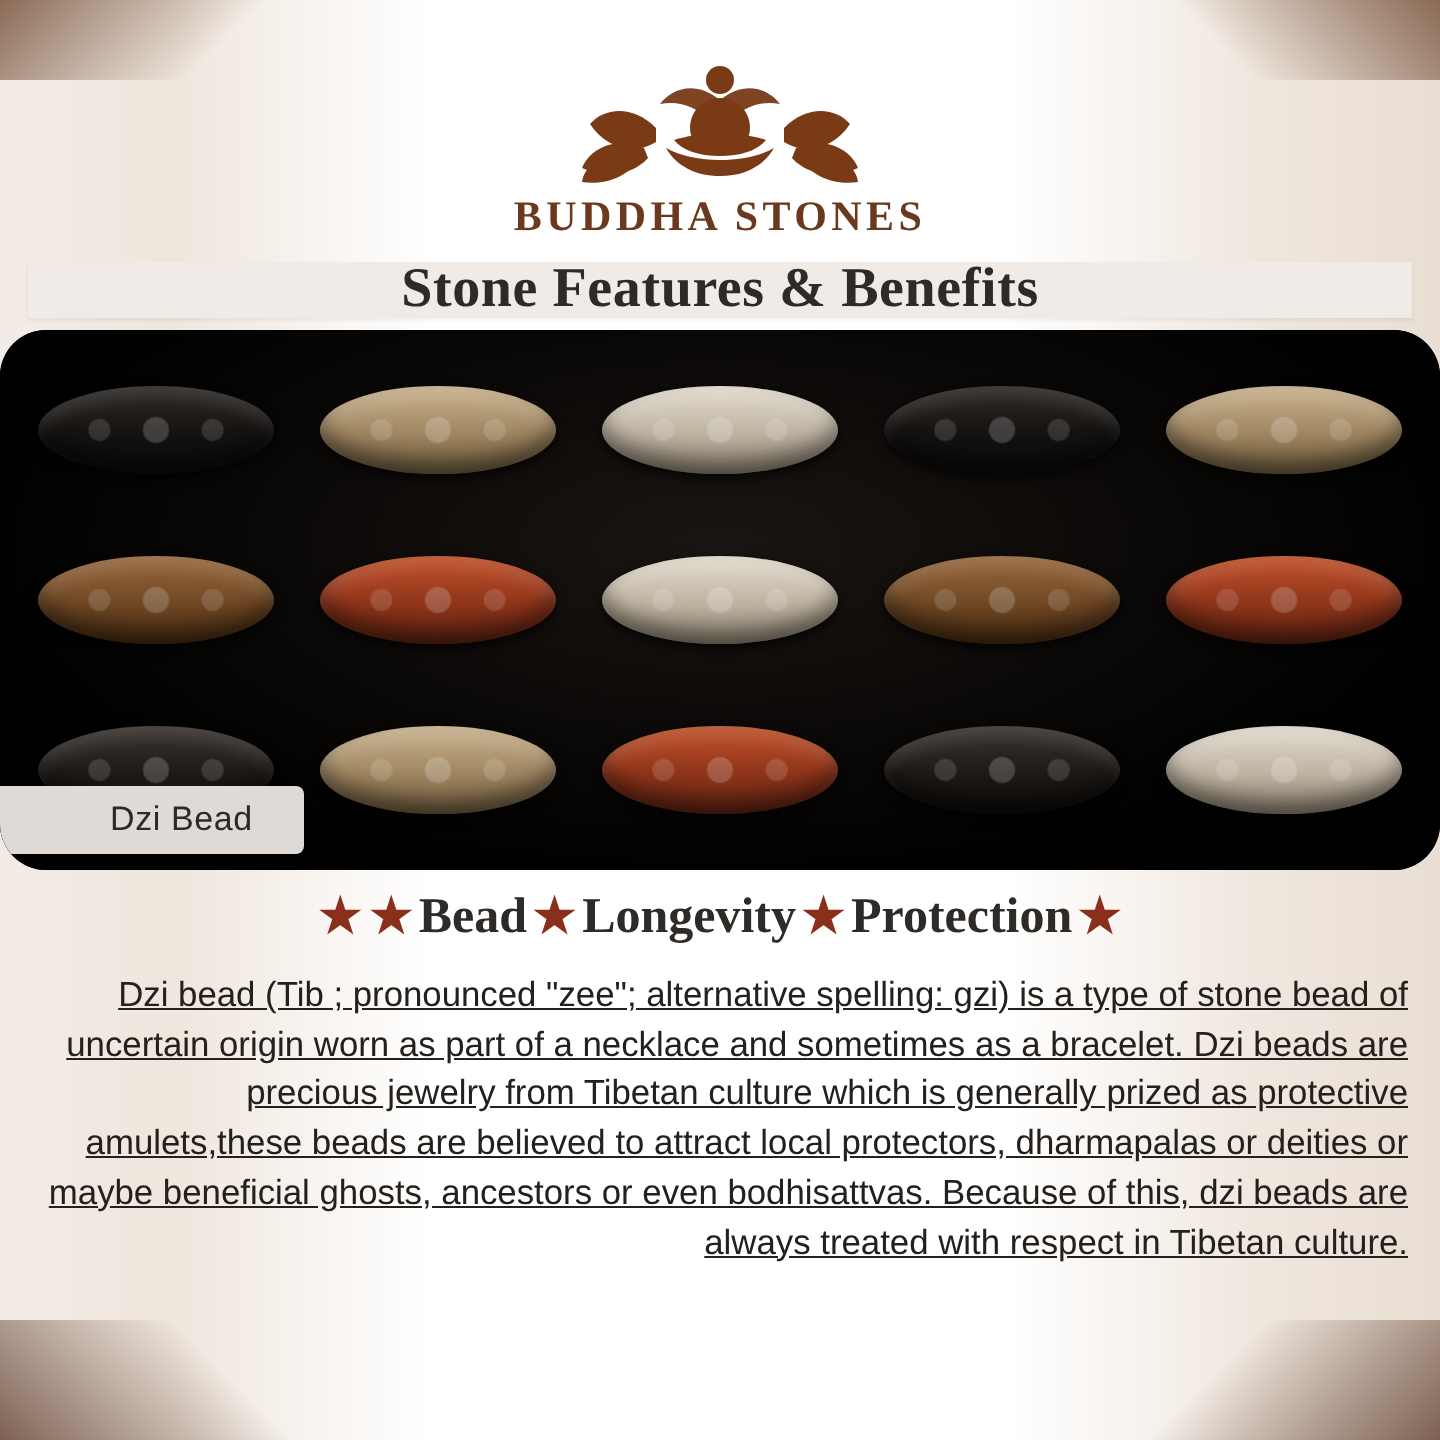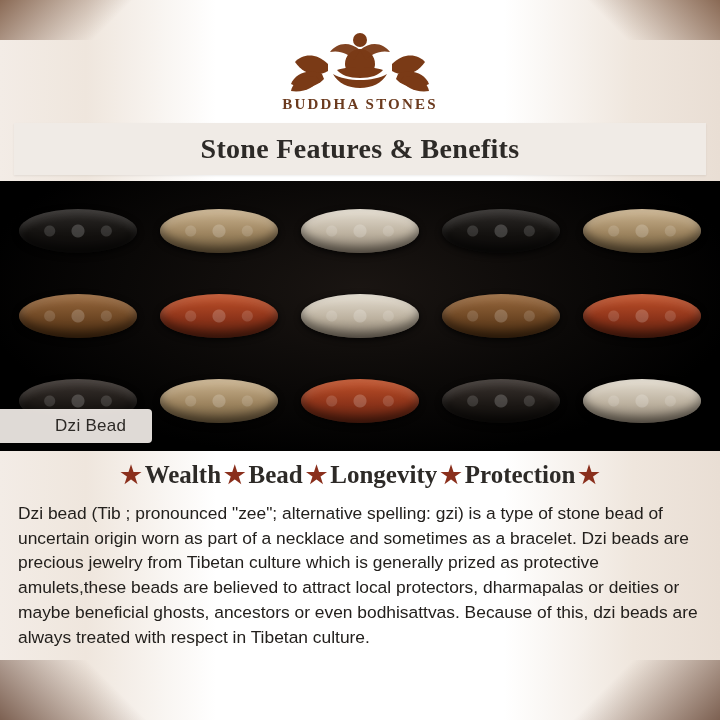--- a/index.html
+++ b/index.html
@@ -39,31 +39,31 @@
     text-align: center;
   }
   .logo-wrap {
     display: block;
     margin: 0 auto;
     width: 190px;
     height: 70px;
   }
   .brand-name {
     margin-top: 4px;
-    font-size: 15px;
+    font-size: 21px;
     letter-spacing: 2.2px;
     font-weight: bold;
     color: #6b3a1e;
     font-family: "Liberation Serif", serif;
   }
 
   
   .title-bar {
     margin: 10px 14px 0 14px;
-    height: 52px;
+    height: 28px;
     background: #f0ebe6;
     display: flex;
     align-items: center;
     justify-content: center;
     box-shadow: 0 1px 2px rgba(0,0,0,0.07);
   }
   .title-bar .title {
     font-family: "Liberation Serif", serif;
     font-weight: bold;
     font-size: 28px;
@@ -71,20 +71,21 @@
     letter-spacing: 0.3px;
   }
 
   
   .photo {
     position: relative;
     margin-top: 6px;
     height: 270px;
     background: #000;
     overflow: hidden;
+    border-radius: 23px;
   }
   .bead-grid {
     position: absolute;
     inset: 0;
     display: grid;
     grid-template-rows: repeat(3, 1fr);
     grid-template-columns: repeat(5, 1fr);
     gap: 4px 2px;
     padding: 10px 8px;
     box-sizing: border-box;
@@ -152,21 +153,22 @@
     padding: 0 2px;
   }
   .benefits .word { padding: 0 1px; }
 
   
   .copy {
     margin: 12px 16px 0 18px;
     font-size: 17.4px;
     line-height: 1.42;
     color: #23201d;
-    text-align: left;
+    text-align: right;
+    text-decoration: underline;
   }
 </style>
 </head>
 <body>
 
 <div class="page">
 
   <div class="corner tl"></div>
   <div class="corner tr"></div>
   <div class="corner bl"></div>
@@ -219,21 +221,20 @@
       <div class="bead b-tan"></div>
       <div class="bead b-rust"></div>
       <div class="bead b-dark"></div>
       <div class="bead b-cream"></div>
     </div>
     <div class="photo-caption">Dzi Bead</div>
   </div>
 
   <div class="benefits">
     <span class="star">★</span>
-    <span class="word">Wealth</span>
     <span class="star">★</span>
     <span class="word">Bead</span>
     <span class="star">★</span>
     <span class="word">Longevity</span>
     <span class="star">★</span>
     <span class="word">Protection</span>
     <span class="star">★</span>
   </div>
 
   <p class="copy">Dzi bead (Tib ; pronounced "zee"; alternative spelling: gzi) is a type of stone bead of uncertain origin worn as part of a necklace and sometimes as a bracelet. Dzi beads are precious jewelry from Tibetan culture which is generally prized as protective amulets,these beads are believed to attract local protectors, dharmapalas or deities or maybe beneficial ghosts, ancestors or even bodhisattvas. Because of this, dzi beads are always treated with respect in Tibetan culture.</p>

